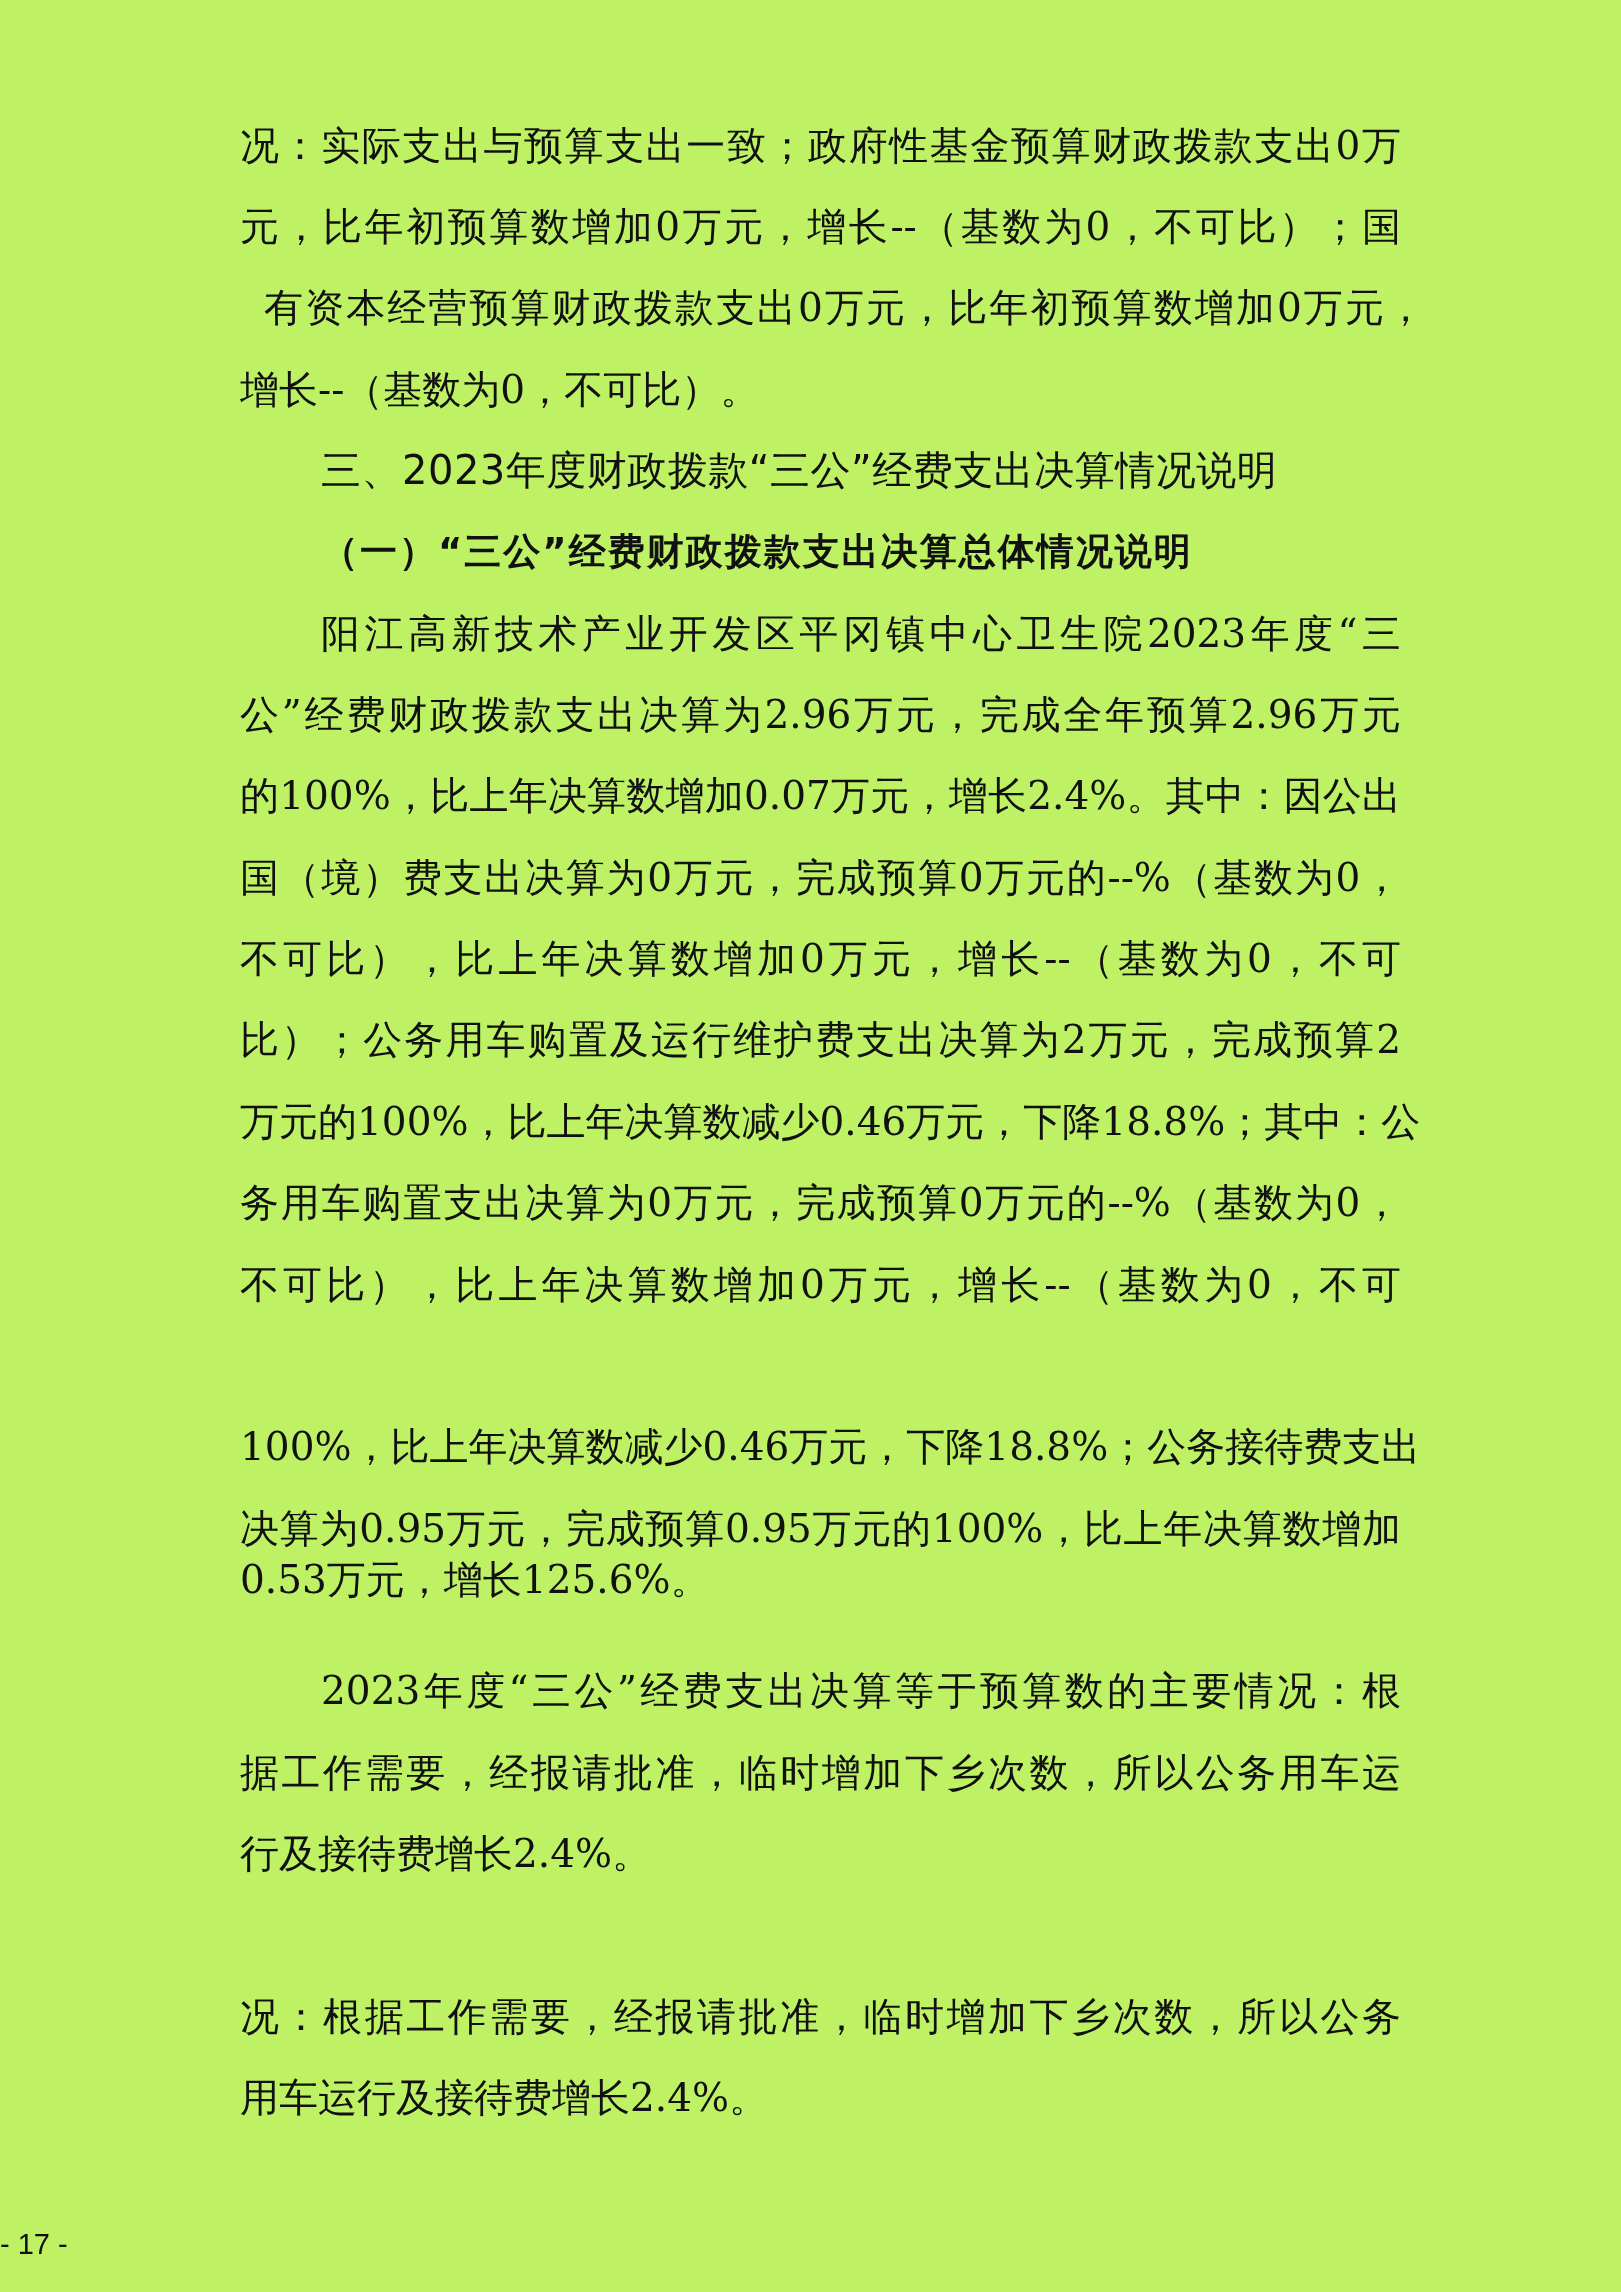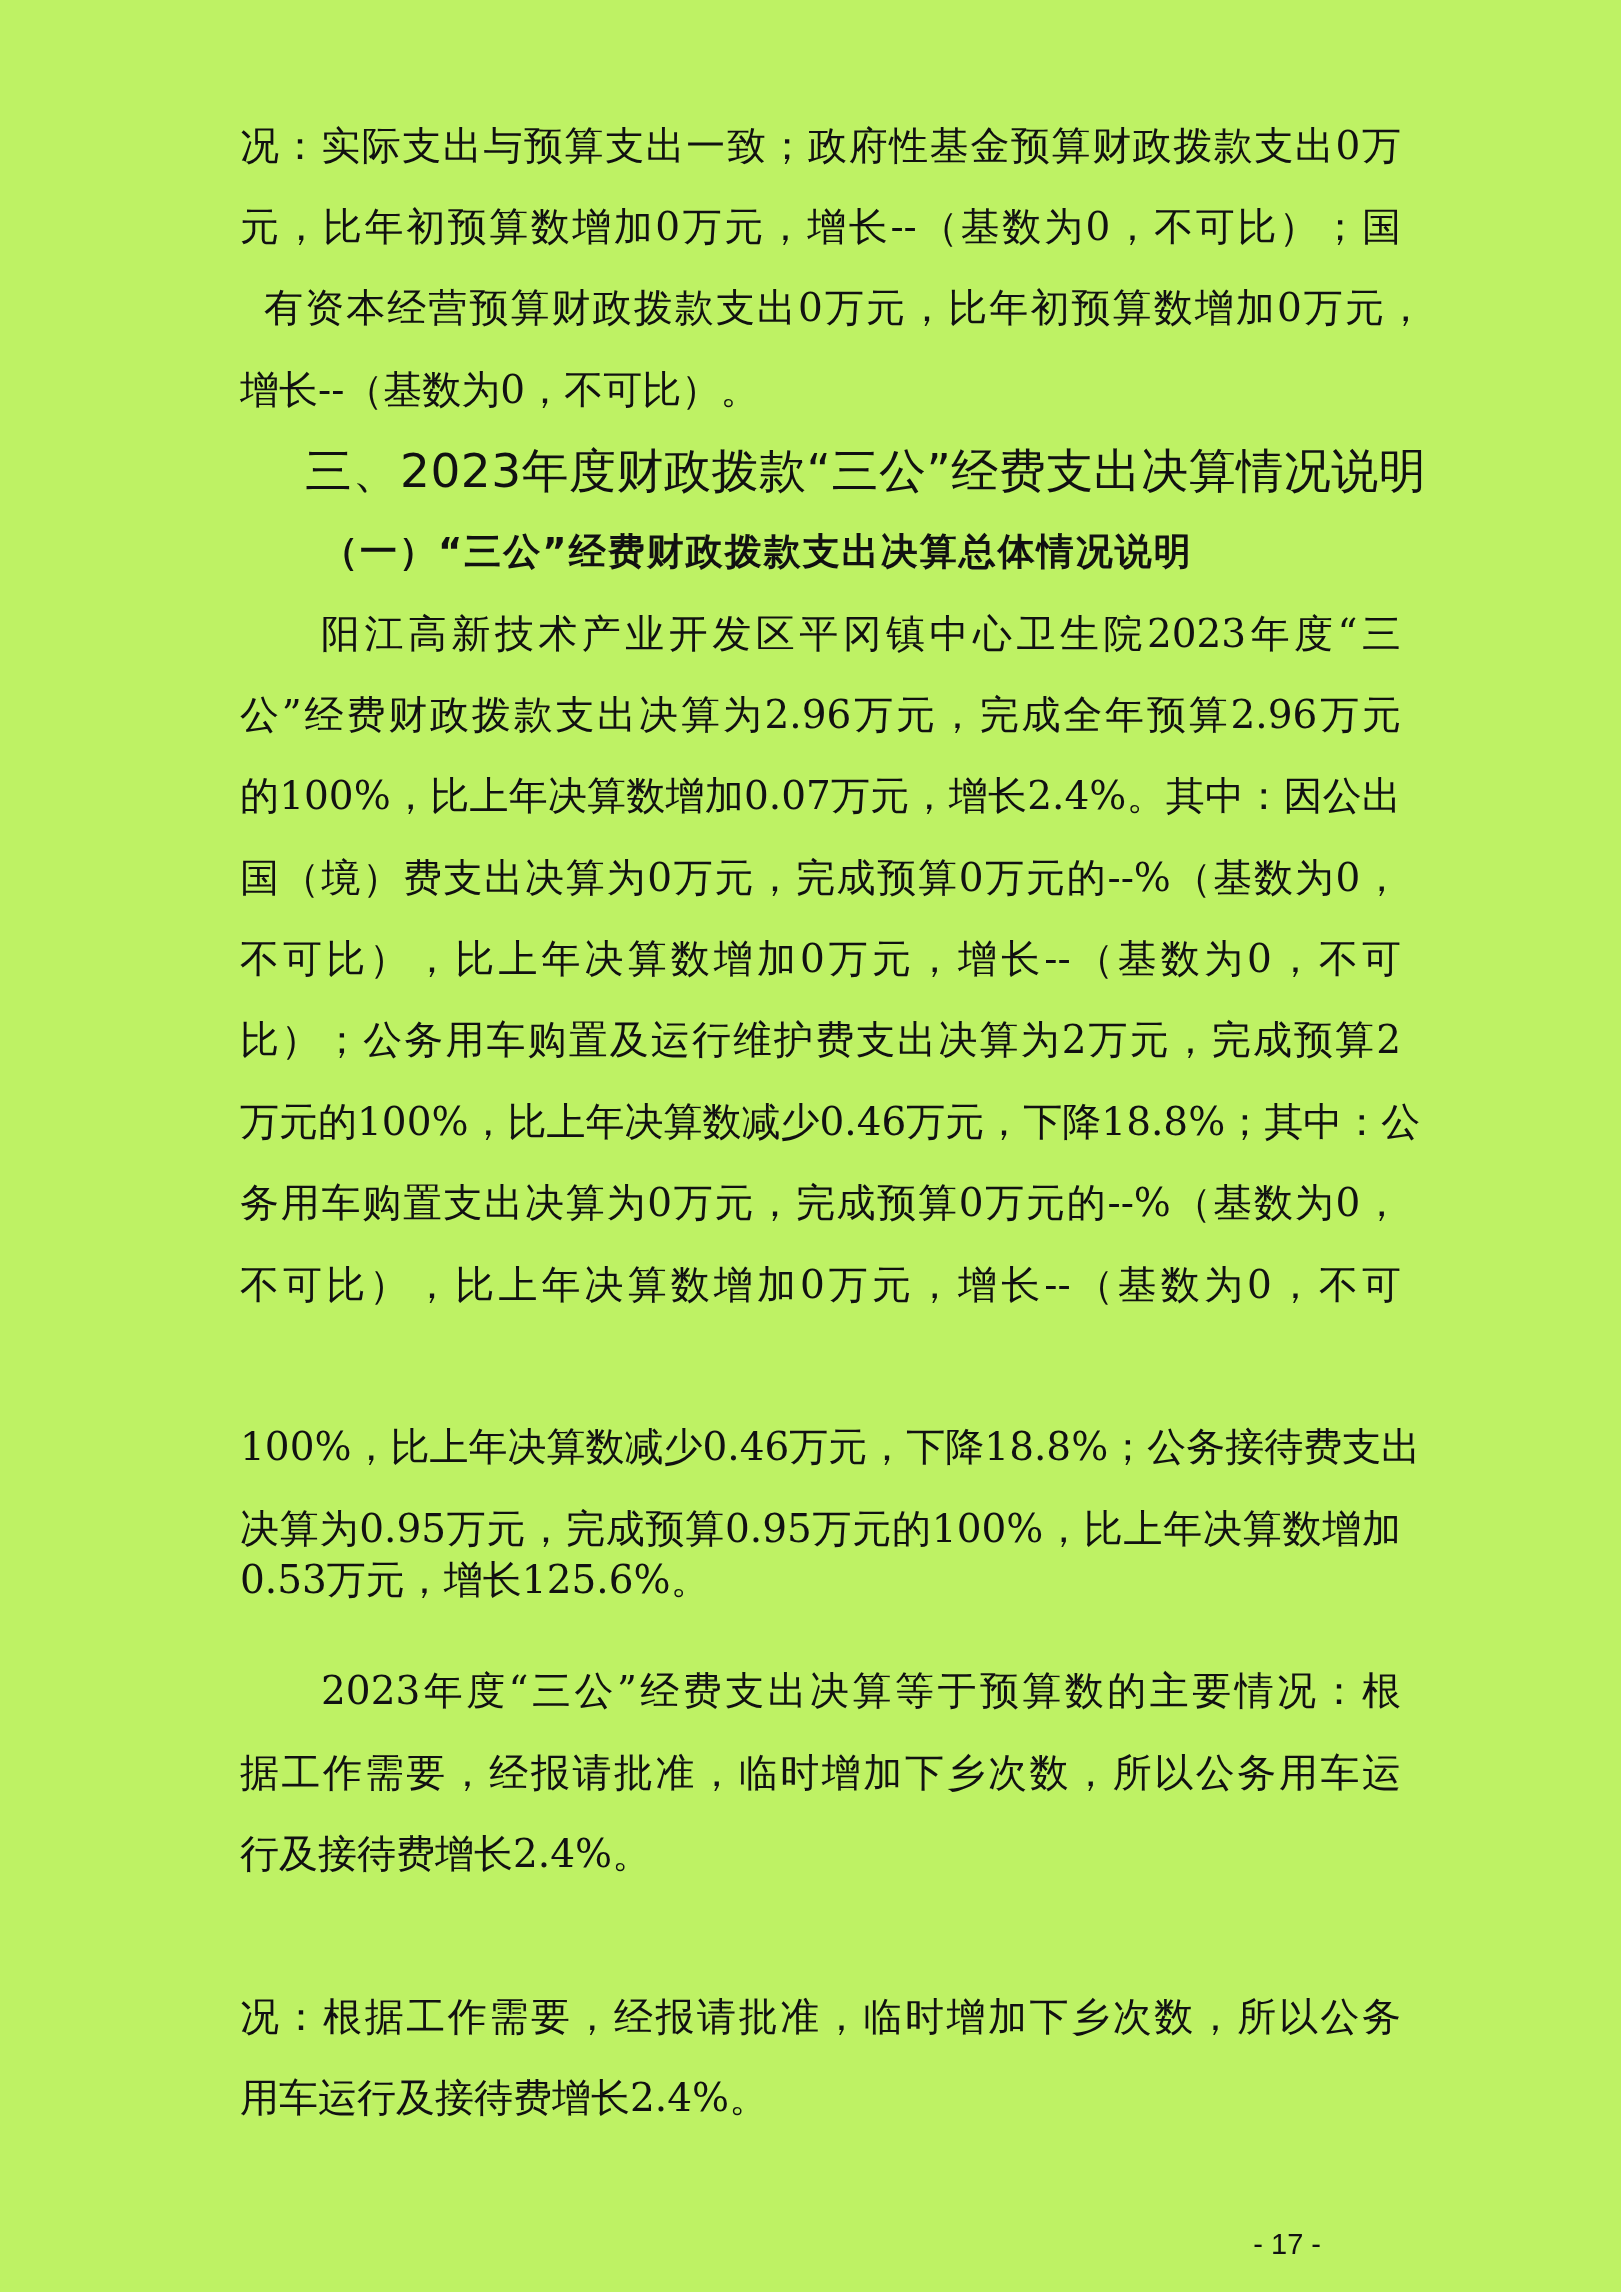--- a/index.html
+++ b/index.html
@@ -17,45 +17,45 @@
       line-height: 55px;
       white-space: nowrap;
       text-align: justify;
       text-align-last: justify;
       letter-spacing: 0px;
     }
     .line.last { text-align-last: left; }
     .line.indent { left: 321px; width: 1080px; }
     .heading1 {
       position: absolute;
-      left: 305px;
+      left: 321px;
       width: 1078px;
       font-family: "DejaVu Sans", "Liberation Sans", sans-serif;
-      font-size: 47px;
+      font-size: 40px;
       line-height: 55px;
       font-weight: normal;
       white-space: nowrap;
       letter-spacing: 0.5px;
     }
     .heading2 {
       position: absolute;
       left: 321px;
       width: 1078px;
       font-family: "DejaVu Sans", "Liberation Sans", sans-serif;
       font-size: 37px;
       line-height: 55px;
       font-weight: bold;
       white-space: nowrap;
       letter-spacing: 2px;
     }
     .page-number {
       position: absolute;
       left: 0; width: 1321px;
       top: 2227px;
-      text-align: right;
+      text-align: left;
       font-family: "Liberation Sans", sans-serif;
       font-size: 29px;
       line-height: 35px;
       color: #111111;
     }
   </style>
 </head>
 <body>
 
 <div class="page">

